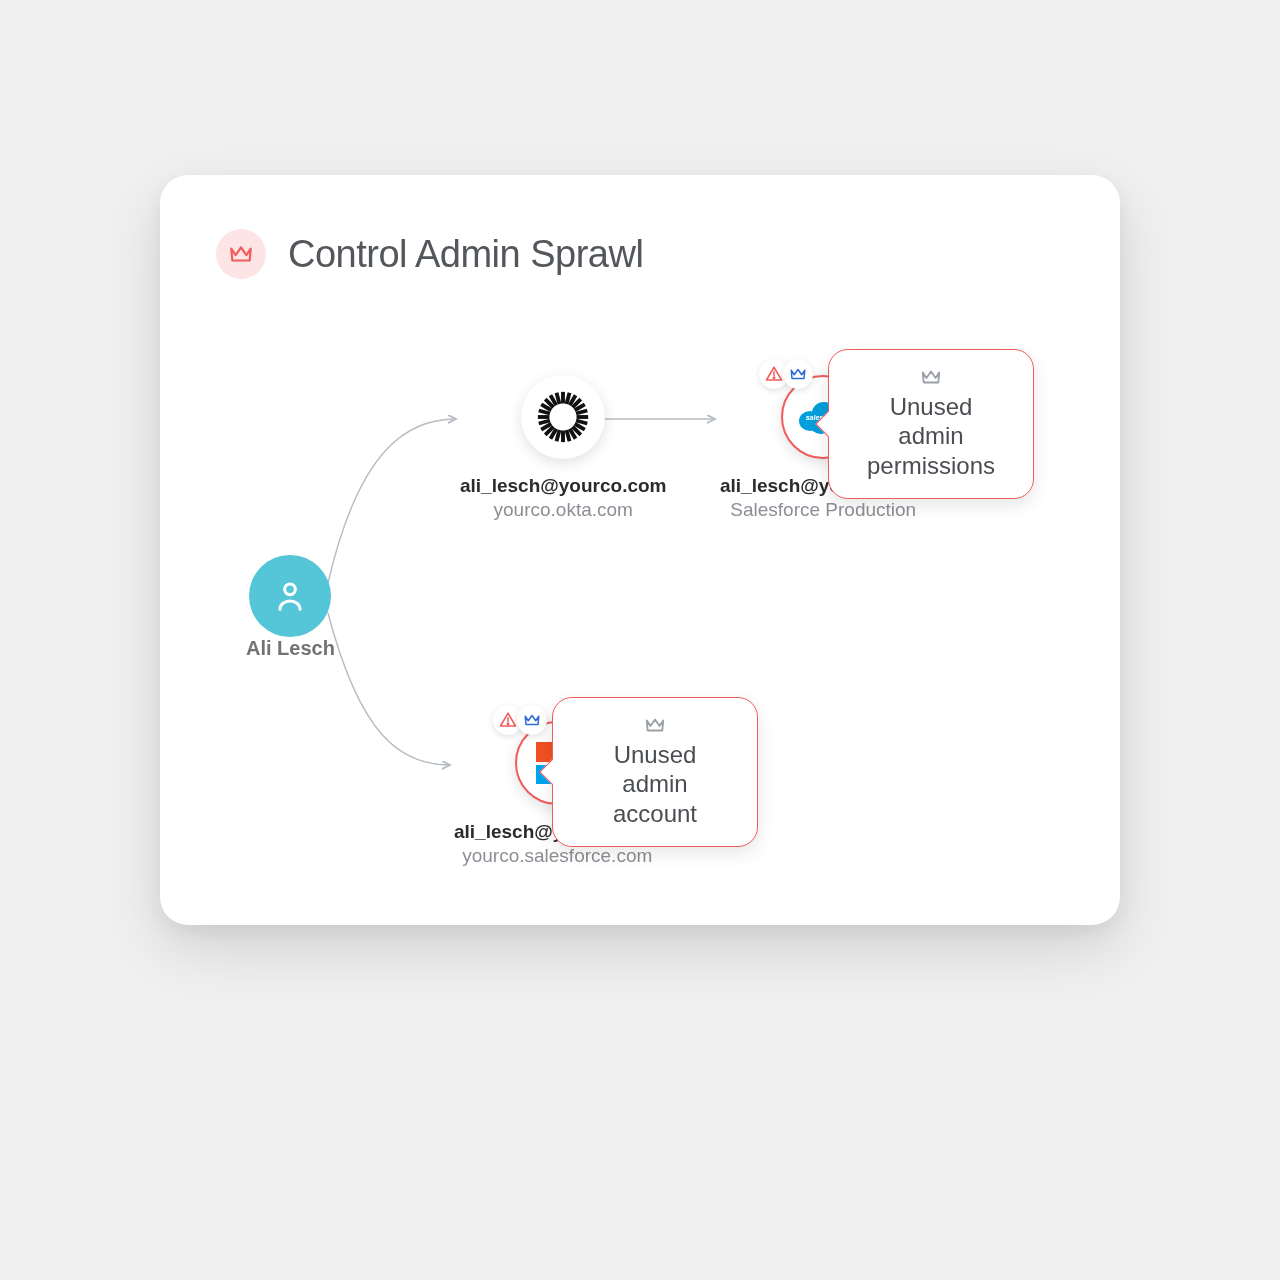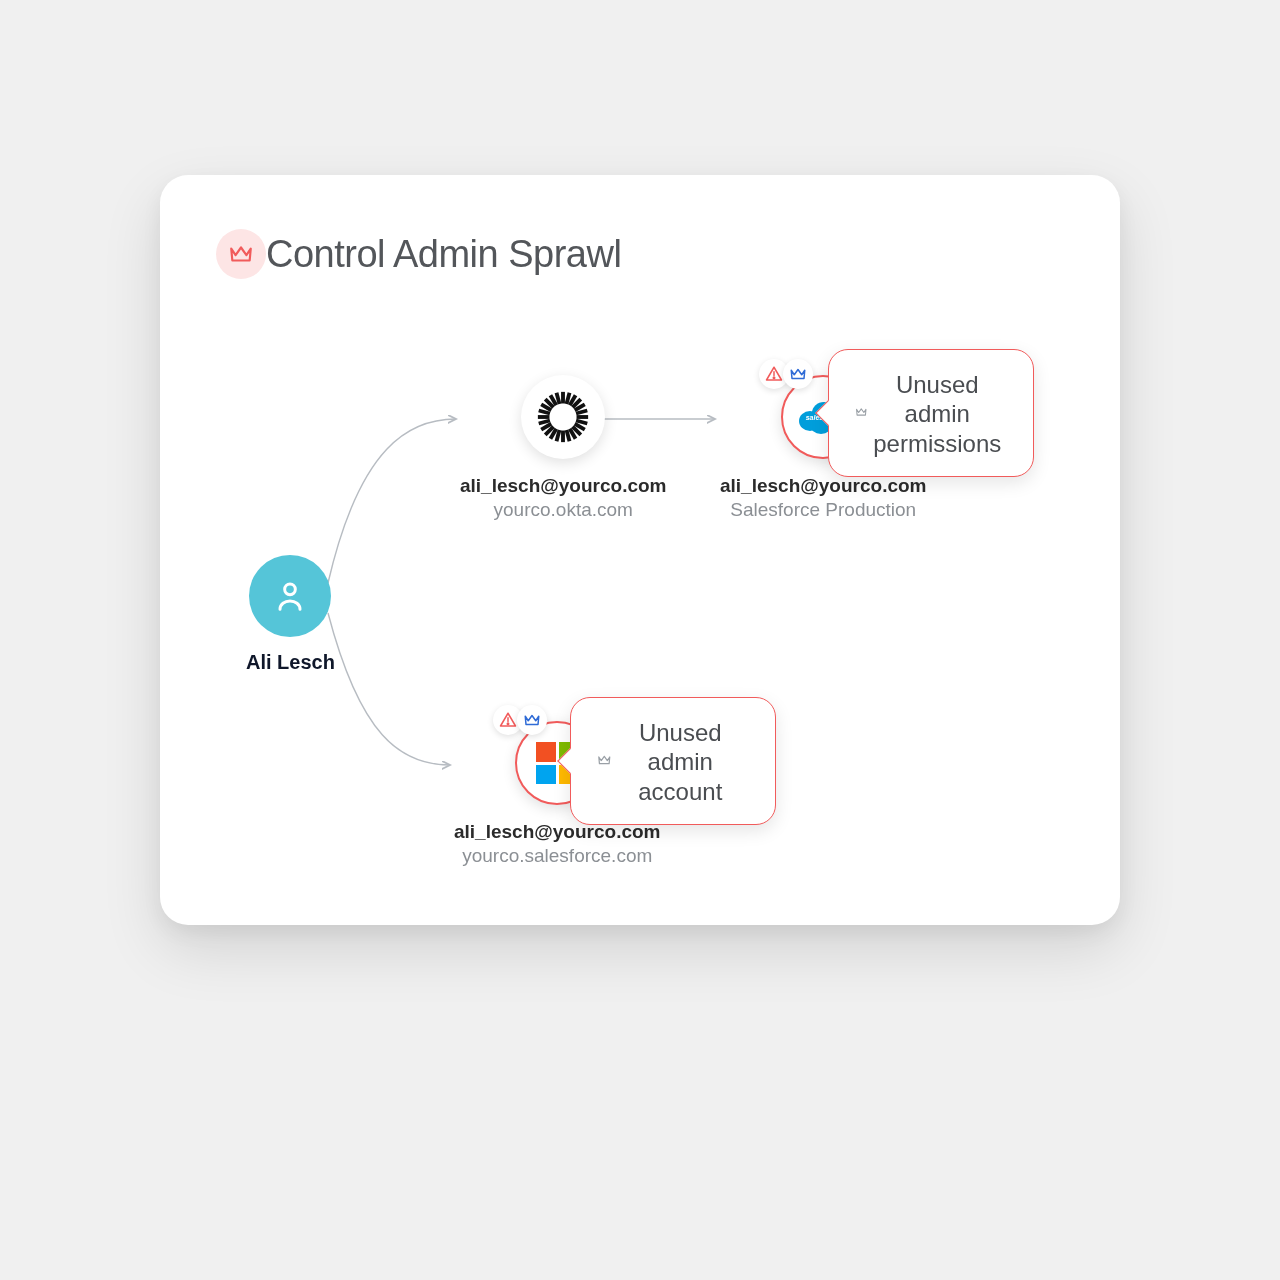--- a/index.html
+++ b/index.html
@@ -19,20 +19,21 @@
     background: #fff;
     border-radius: 28px;
     box-shadow: 0 24px 60px rgba(0,0,0,0.12), 0 8px 20px rgba(0,0,0,0.06);
     position: relative;
     padding: 54px 56px;
     margin-top: -180px;
   }
   .header {
     display: flex;
     align-items: center;
+    gap: 22px;
     text-align: center;
   }
   .header-icon {
     width: 50px;
     height: 50px;
     border-radius: 50%;
     background: #fde5e5;
     display: flex;
     align-items: center;
     justify-content: center;
@@ -57,38 +58,38 @@
   .node-circle.alert { border: 2px solid #f15b5b; }
   .node-label { margin-top: 16px; text-align: center; }
   .node-label .primary { font-size: 19px; font-weight: 600; color: #2b2b2b; }
   .node-label .secondary { font-size: 19px; font-weight: 400; color: #8b8f94; margin-top: 2px; }
 
   .user-circle {
     width: 82px; height: 82px; border-radius: 50%;
     background: #55c5d8;
     display: flex; align-items: center; justify-content: center;
   }
-  .user-label { margin-top: 14px; font-size: 20px; font-weight: 700; color: #0f172a; }
+  .user-label { font-size: 20px; font-weight: 700; color: #737373; }
 
   .badge-group { position: absolute; top: -18px; left: -24px; display: flex; gap: -4px; }
   .badge {
     width: 30px; height: 30px; border-radius: 50%; background: #fff;
     display: flex; align-items: center; justify-content: center;
     box-shadow: 0 2px 6px rgba(0,0,0,0.12);
   }
   .badge + .badge { margin-left: -6px; }
 
   .callout {
     position: absolute;
     background: #fff;
     border: 1.5px solid #f15b5b;
     border-radius: 20px;
     padding: 16px 26px 18px;
     box-shadow: 0 6px 18px rgba(0,0,0,0.10);
-    display: flex; flex-direction: row; align-items: center;
+    display: flex; flex-direction: column; align-items: center;
   }
   .callout-text {
     font-size: 24px; font-weight: 400; color: #4a4d51; text-align: center; line-height: 1.22; margin-top: 4px;
   }
   .callout-tail {
     position: absolute; width: 18px; height: 18px; background: #fff;
     border-left: 1.5px solid #f15b5b; border-bottom: 1.5px solid #f15b5b;
     transform: rotate(45deg);
     left: -10px; top: 50%; margin-top: -9px;
   }
@@ -315,21 +316,21 @@
     </div>
 
     <div class="callout" style="left:668px; top:174px; width:206px;">
       <div class="callout-tail"></div>
       <svg width="26" height="22" viewBox="0 0 24 24" fill="none" stroke="#9aa0a6" stroke-width="2" stroke-linejoin="round" stroke-linecap="round">
         <path d="M3 7 L7 13 L12 6 L17 13 L21 7 L20 18 H4 Z"></path>
       </svg>
       <div class="callout-text">Unused admin permissions</div>
     </div>
 
-    <div class="callout" style="left:410px; top:522px; width:206px;">
+    <div class="callout" style="left:392px; top:522px; width:206px;">
       <div class="callout-tail"></div>
       <svg width="26" height="22" viewBox="0 0 24 24" fill="none" stroke="#9aa0a6" stroke-width="2" stroke-linejoin="round" stroke-linecap="round">
         <path d="M3 7 L7 13 L12 6 L17 13 L21 7 L20 18 H4 Z"></path>
       </svg>
       <div class="callout-text">Unused admin account</div>
     </div>
 
   </div>
 </div>
 

